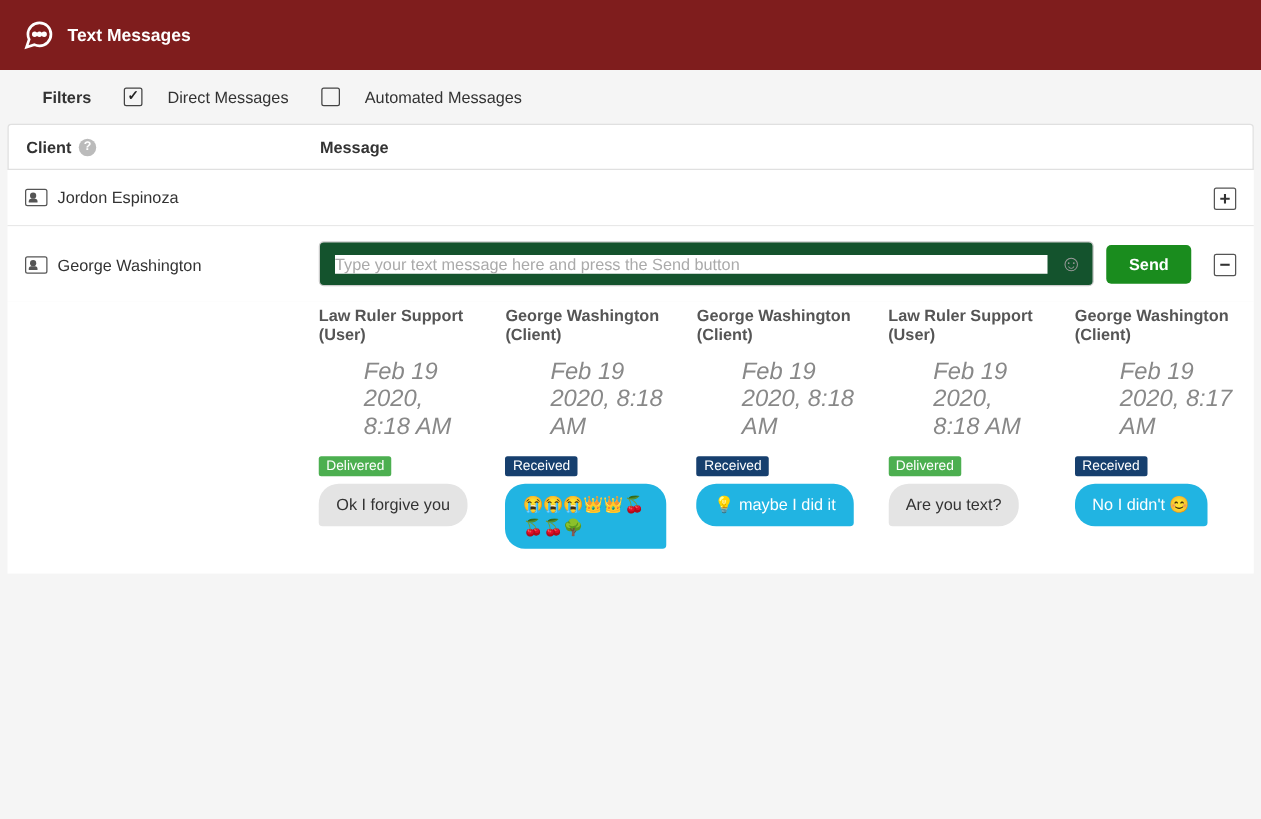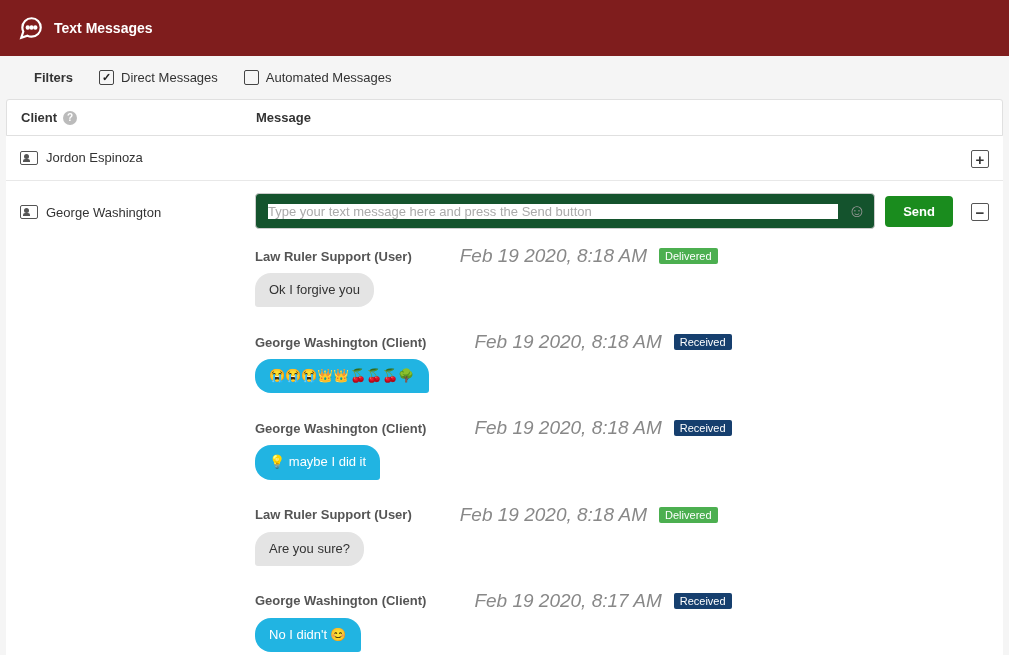--- a/index.html
+++ b/index.html
@@ -25,21 +25,21 @@
     align-items: center;
     padding: 14px 14px;
     background: #f5f5f5;
     gap: 26px;
     margin-left: 20px;
   }
   .filters-label { font-weight: bold; font-size: 13px; }
   .checkbox-item {
     display: flex;
     align-items: center;
-    gap: 7px;
+    gap: 20px;
     cursor: pointer;
     color: #333;
   }
   .checkbox-box {
     width: 15px; height: 15px;
     border: 1.5px solid #444;
     border-radius: 2px;
     display: flex;
     align-items: center;
     justify-content: center;
@@ -104,21 +104,21 @@
   }
   .send-btn {
     background:#1a8c1e; color:#fff; border:none; border-radius:4px;
     padding:8px 18px; font-weight:bold; font-size:13px; cursor:pointer;
   }
   .conversation {
     background:#fff; margin:0 6px; padding:4px 14px 20px 14px;
     display:flex;
   }
   .conv-left { width:235px; }
-  .conv-main { flex:1; display:flex; flex-direction:column; gap:24px; }
+  .conv-main { flex:1; display:flex; flex-direction:row; gap:24px; }
   .msg-block { display:flex; flex-direction:column; align-items:flex-start; gap:6px; }
   .msg-meta { display:flex; align-items:center; gap:12px; flex-wrap:wrap; }
   .sender { font-weight:bold; color:#555; font-size:13px; }
   .timestamp { font-style:italic; color:#888; font-size:19px;margin-left:36px; }
   .badge {
     color:#fff; font-size:11px; font-weight:normal; padding:2px 6px; border-radius:2px;
   }
   .badge.delivered { background:#4caf50; }
   .badge.received { background:#163f6e; }
   .bubble {
@@ -227,21 +227,21 @@
           <span class="badge received">Received</span>
         </div>
         <div class="bubble blue">💡 maybe I did it</div>
       </div>
       <div class="msg-block">
         <div class="msg-meta">
           <span class="sender">Law Ruler Support (User)</span>
           <span class="timestamp">Feb 19 2020, 8:18 AM</span>
           <span class="badge delivered">Delivered</span>
         </div>
-        <div class="bubble grey">Are you sure?</div>
+        <div class="bubble grey">Are you text?</div>
       </div>
       <div class="msg-block">
         <div class="msg-meta">
           <span class="sender">George Washington (Client)</span>
           <span class="timestamp">Feb 19 2020, 8:17 AM</span>
           <span class="badge received">Received</span>
         </div>
         <div class="bubble blue">No I didn't 😊</div>
       </div>
     </div>

